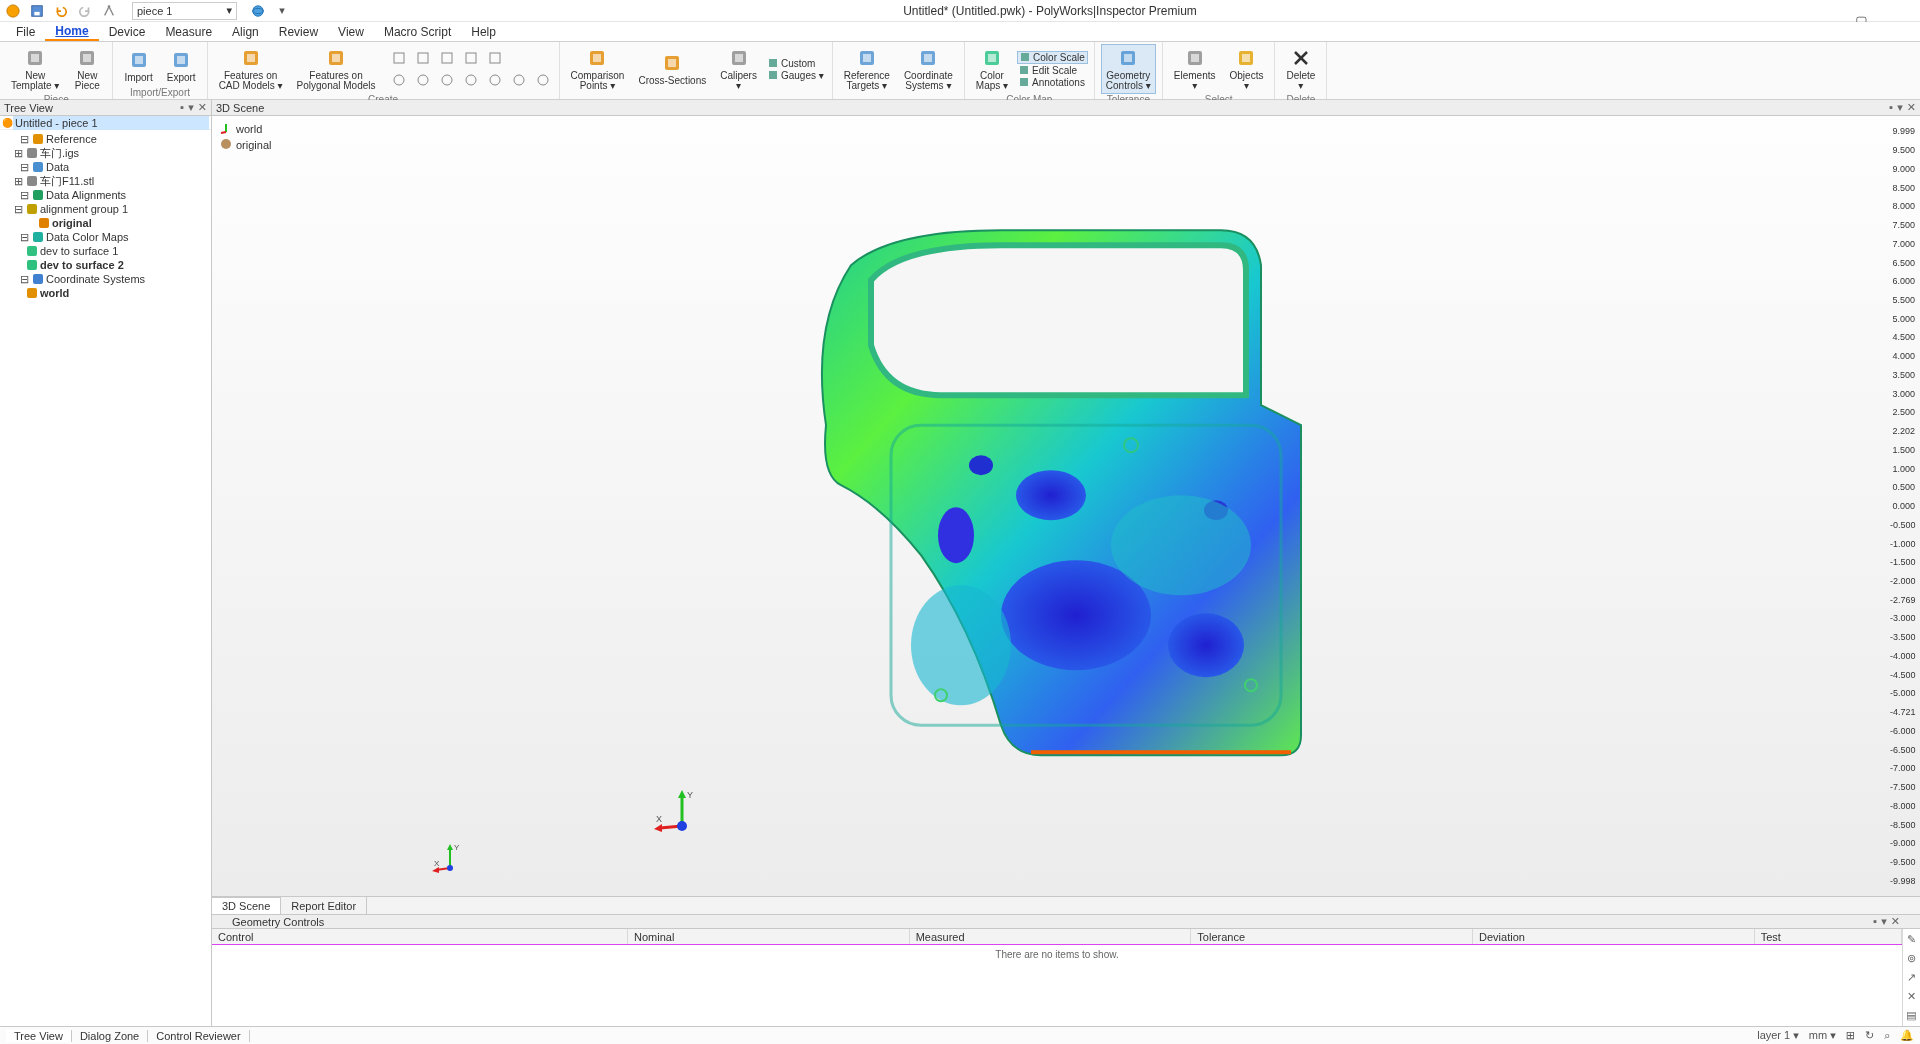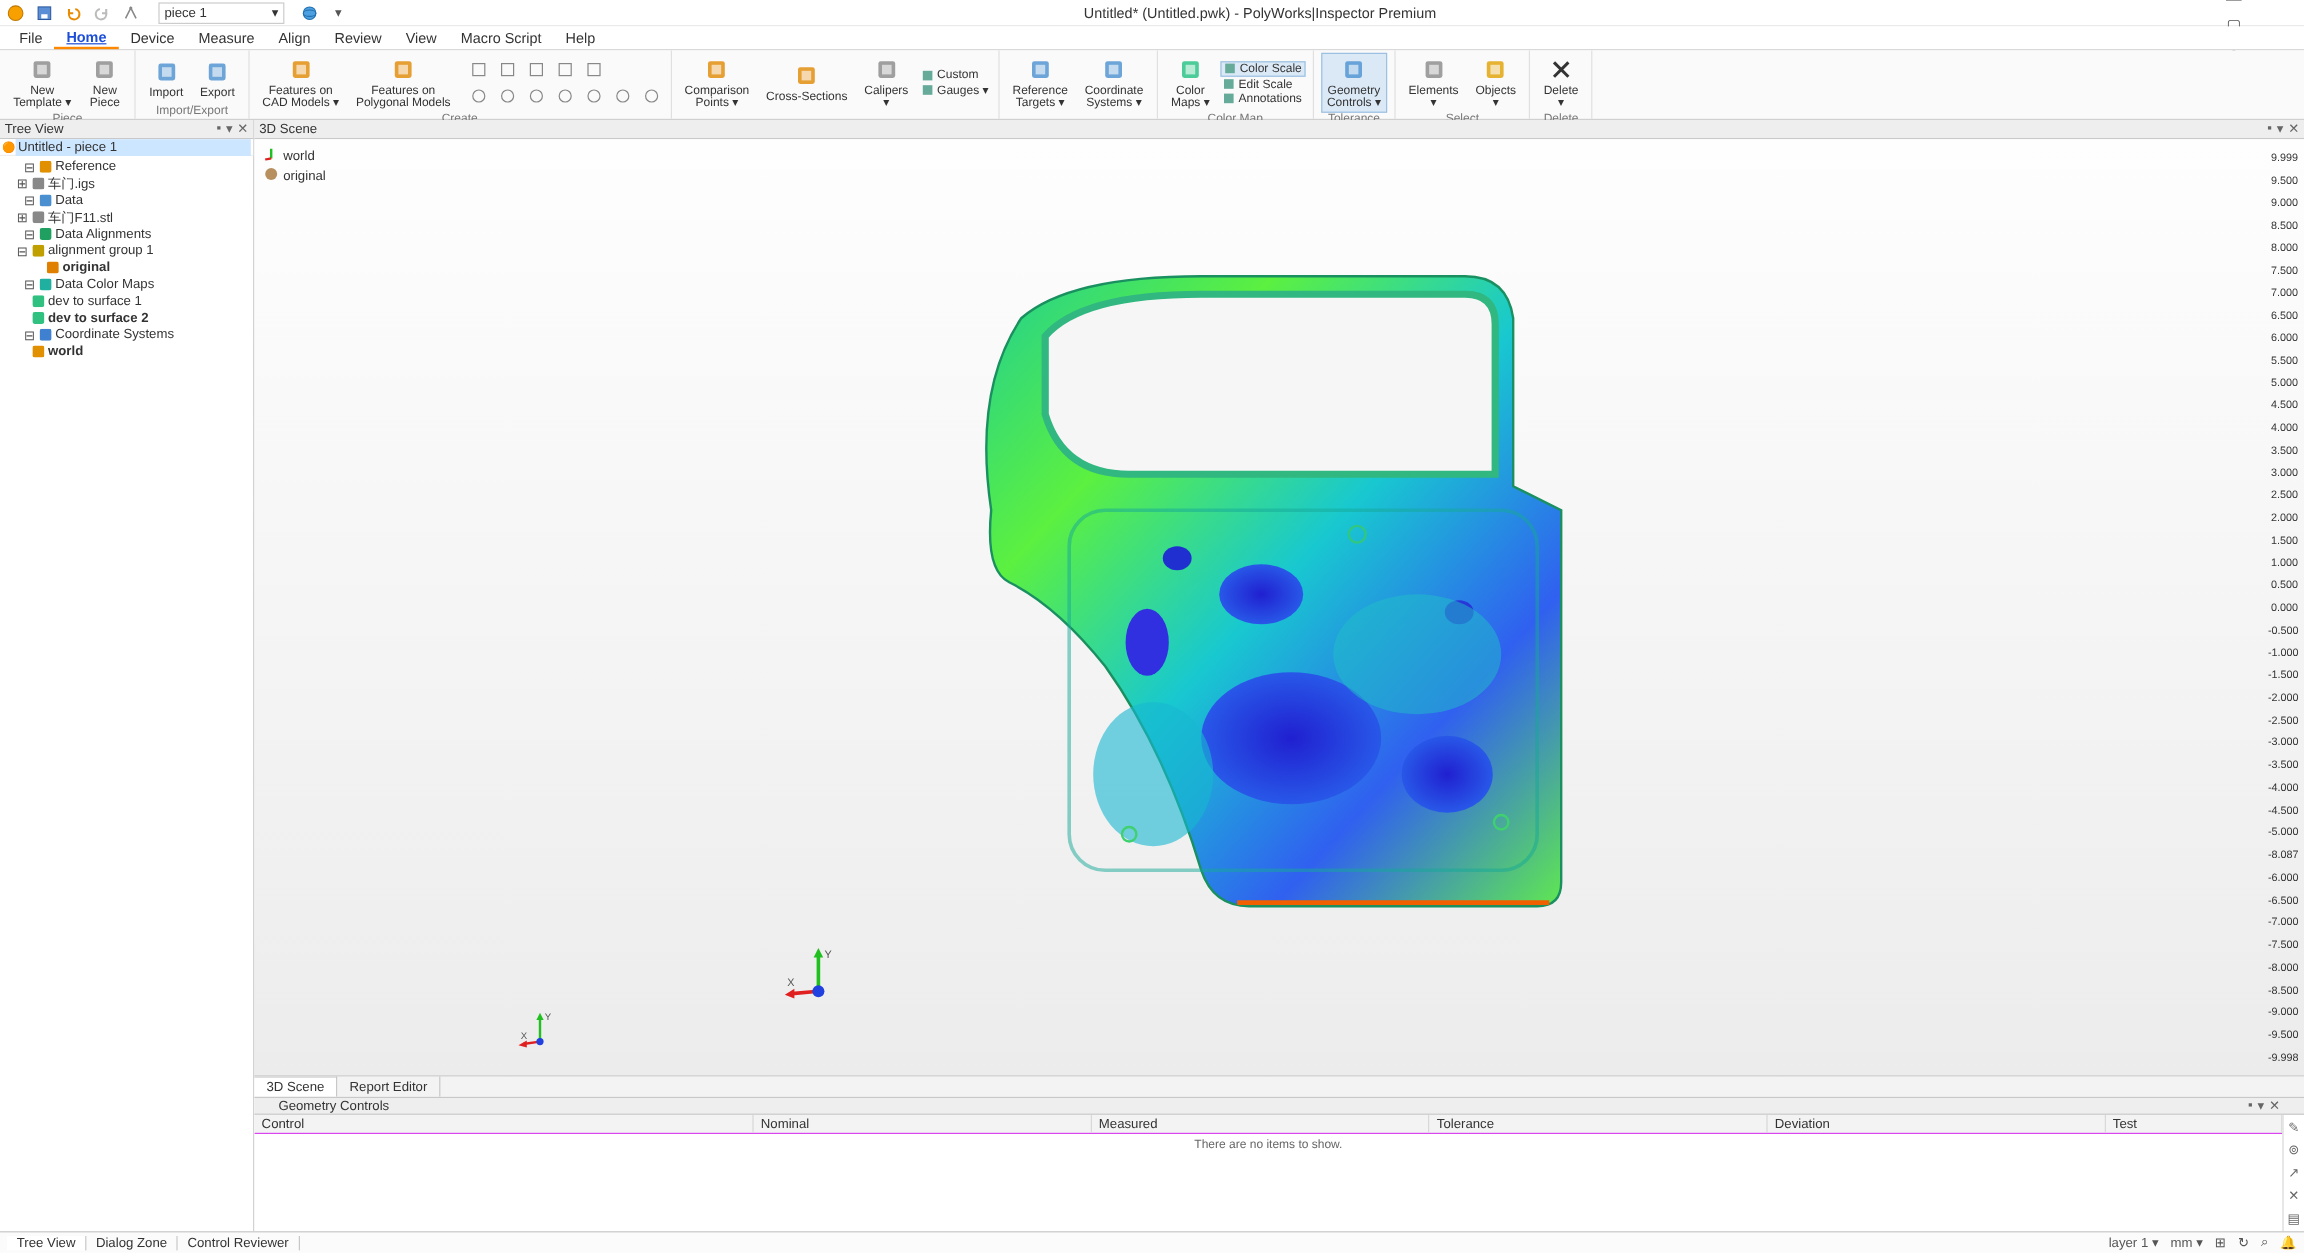--- a/index.html
+++ b/index.html
@@ -723,21 +723,21 @@
           </div>
           <div class="scale-row">
             <span class="scale-num">3.000</span>
             <span class="scale-chip" style="background:#10d288"></span>
           </div>
           <div class="scale-row">
             <span class="scale-num">2.500</span>
             <span class="scale-chip" style="background:#06c0aa"></span>
           </div>
           <div class="scale-row">
-            <span class="scale-num">2.000</span>
+            <span class="scale-num">2.202</span>
             <span class="scale-chip" style="background:#04aec6"></span>
           </div>
           <div class="scale-row">
             <span class="scale-num">1.500</span>
             <span class="scale-chip" style="background:#089ad8"></span>
           </div>
           <div class="scale-row">
             <span class="scale-num">1.000</span>
             <span class="scale-chip" style="background:#1085e4"></span>
           </div>
@@ -759,21 +759,21 @@
           </div>
           <div class="scale-row">
             <span class="scale-num">-1.500</span>
             <span class="scale-chip" style="background:#2a58f6"></span>
           </div>
           <div class="scale-row">
             <span class="scale-num">-2.000</span>
             <span class="scale-chip" style="background:#1c70ee"></span>
           </div>
           <div class="scale-row">
-            <span class="scale-num">-2.500</span>
+            <span class="scale-num">-2.769</span>
             <span class="scale-chip" style="background:#1085e4"></span>
           </div>
           <div class="scale-row">
             <span class="scale-num">-3.000</span>
             <span class="scale-chip" style="background:#089ad8"></span>
           </div>
           <div class="scale-row">
             <span class="scale-num">-3.500</span>
             <span class="scale-chip" style="background:#04aec6"></span>
           </div>
@@ -783,21 +783,21 @@
           </div>
           <div class="scale-row">
             <span class="scale-num">-4.500</span>
             <span class="scale-chip" style="background:#0aa8c8"></span>
           </div>
           <div class="scale-row">
             <span class="scale-num">-5.000</span>
             <span class="scale-chip" style="background:#1298d8"></span>
           </div>
           <div class="scale-row">
-            <span class="scale-num">-8.087</span>
+            <span class="scale-num">-4.721</span>
             <span class="scale-chip" style="background:#1c88e4"></span>
           </div>
           <div class="scale-row">
             <span class="scale-num">-6.000</span>
             <span class="scale-chip" style="background:#2a78ec"></span>
           </div>
           <div class="scale-row">
             <span class="scale-num">-6.500</span>
             <span class="scale-chip" style="background:#3868f2"></span>
           </div>

